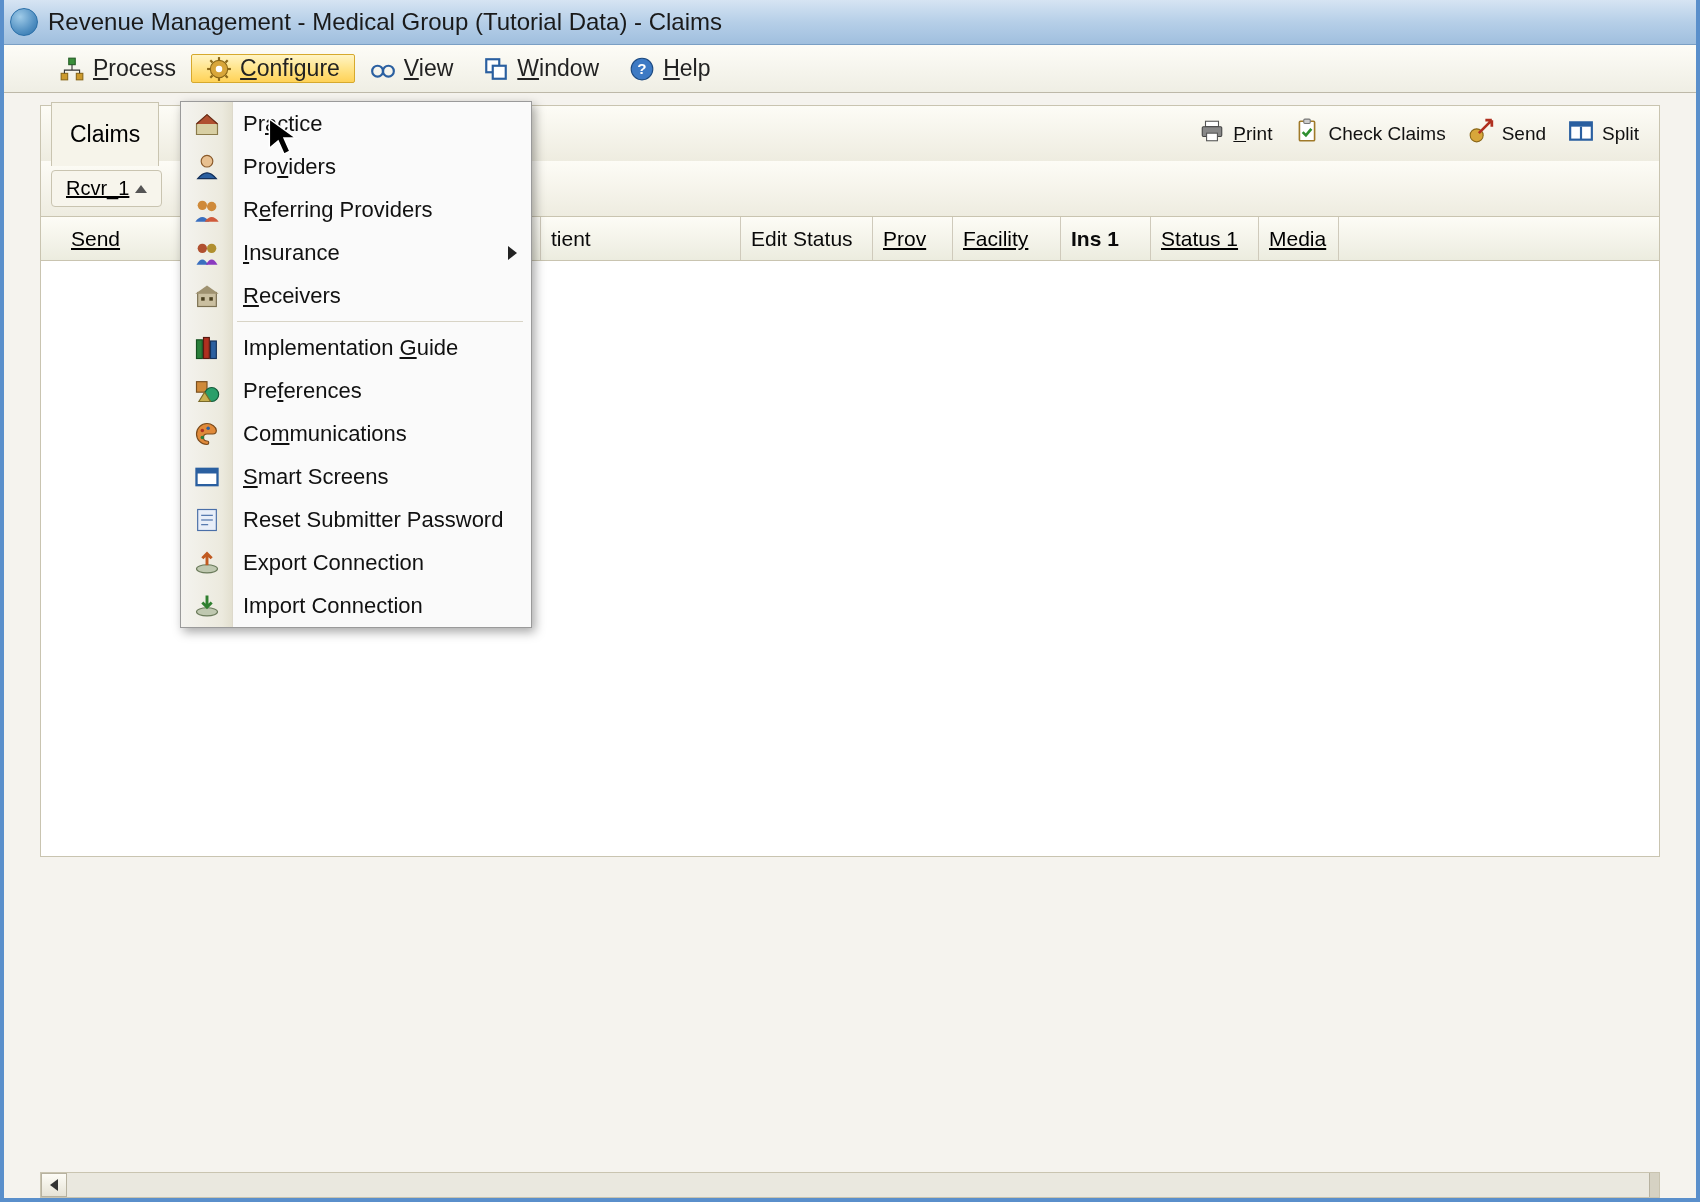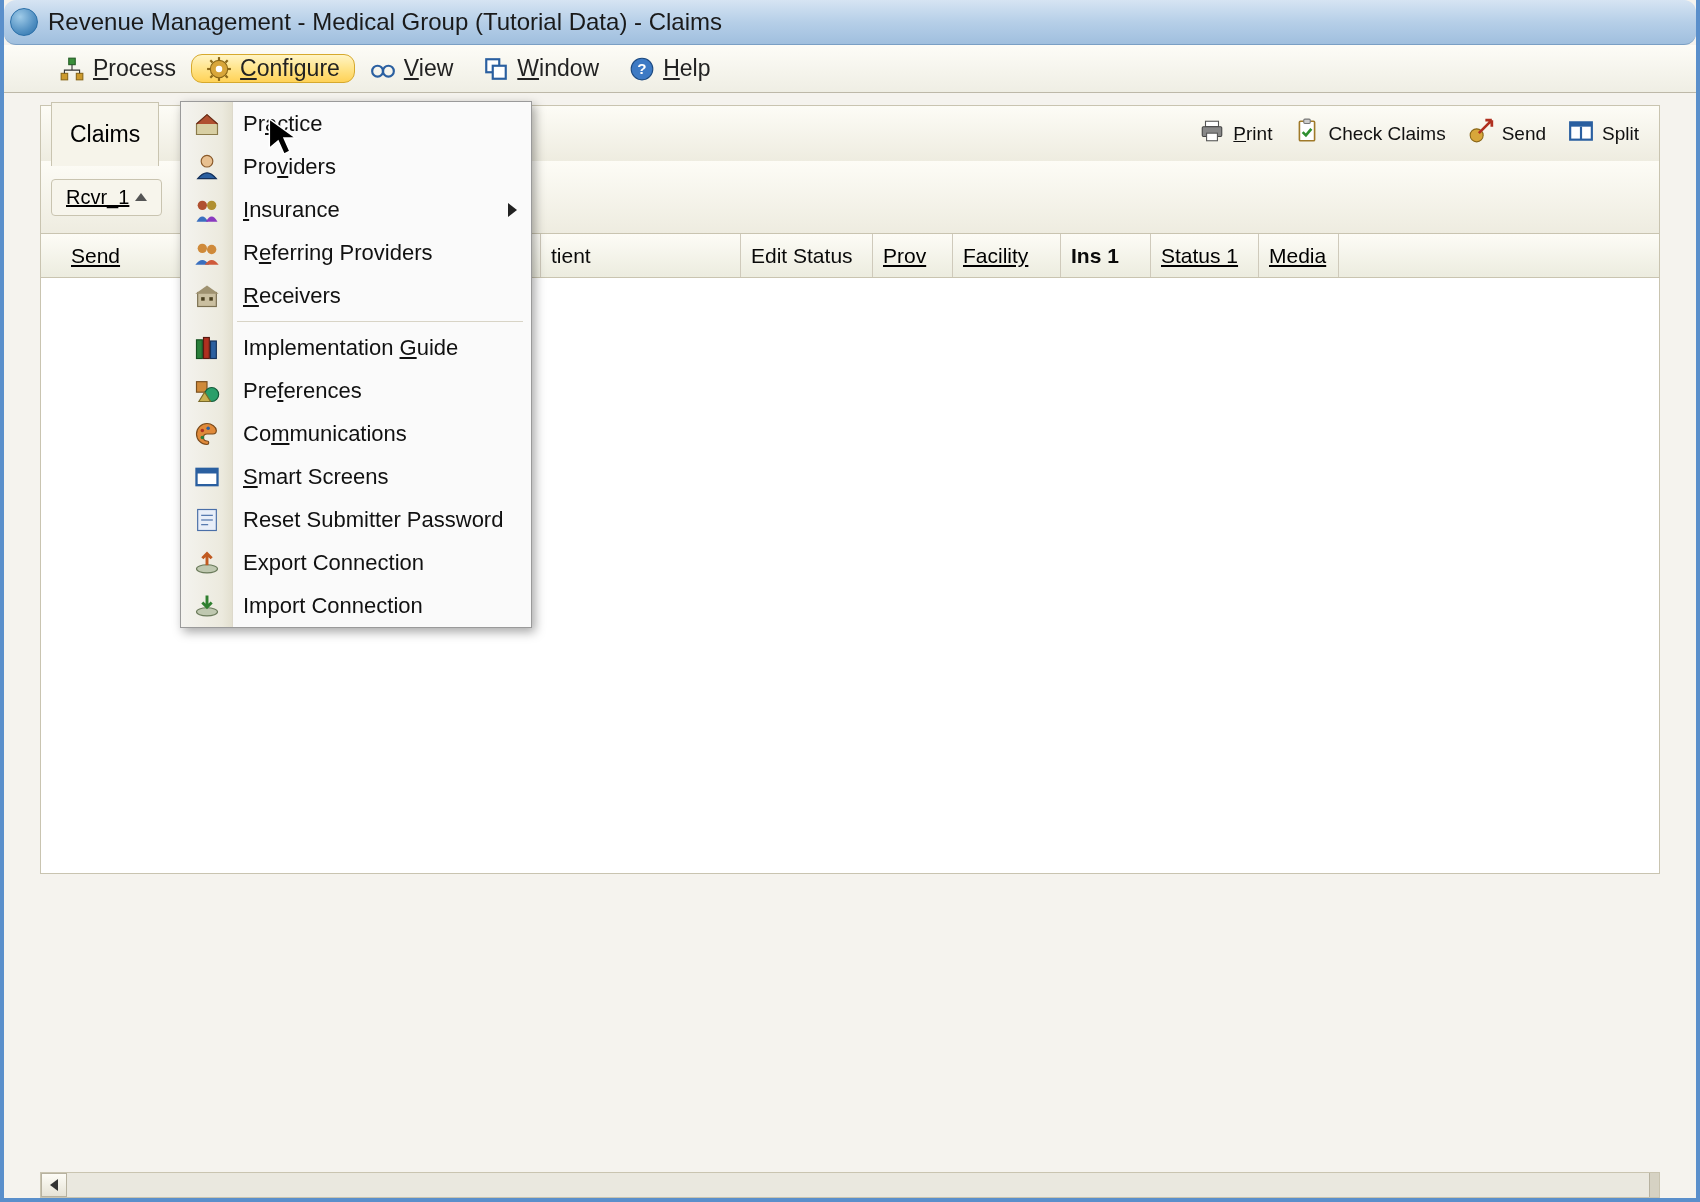--- a/index.html
+++ b/index.html
@@ -19,21 +19,20 @@
       border-top: none;
       background: #f5f3ee;
     }
     .titlebar {
       height: 45px;
       background: linear-gradient(180deg, #d6e4f3 0%, #b6cfe8 50%, #a0bfde 100%);
       border-bottom: 1px solid #7a9fc4;
       display: flex;
       align-items: center;
       padding: 0 6px;
-      border-radius: 12px;
     }
     .titlebar .app-icon {
       width: 28px; height: 28px; border-radius: 50%;
       background: radial-gradient(circle at 35% 30%, #9fcbe8 0%, #5290c2 60%, #2a6fa8 100%);
       margin-right: 10px;
       border: 1px solid #2a6fa8;
     }
     .titlebar .title { font-size: 24px; color: #1a1a1a; }
     .menubar {
       height: 48px;
@@ -48,21 +47,21 @@
       padding: 0 14px;
       font-size: 23px;
       color: #222;
       gap: 8px;
       border: 1px solid transparent;
       cursor: default;
     }
     .menubar .mitem.active {
       background: linear-gradient(180deg,#fff4c5 0%,#ffe48a 50%,#ffd257 100%);
       border: 1px solid #d6a92d;
-      border-radius: 11px;
+      border-radius: 2px;
       align-items: center;
     }
     .menubar .label .accel { text-decoration: underline; }
     .toolbar2 {
       height: 56px;
       background: linear-gradient(180deg,#fdfcf6 0%,#eeece0 100%);
       border-bottom: 1px solid #bdb8a8;
       margin: 12px 36px 0 36px;
       border: 1px solid #c9c4b0;
       border-bottom: none;
@@ -76,21 +75,21 @@
       font-weight: 500;
       background: #f6f4ea;
       border: 1px solid #c9c4b0;
       border-bottom: none;
       position: relative;
     }
     .toolbar-buttons { display:flex; align-items:center; gap:22px; margin-left:auto; padding-right:20px;}
     .tbtn { display:flex; align-items:center; gap:8px; font-size:19px; color:#111; }
     .tbtn .lbl .accel { text-decoration: underline; }
     .filterbar {
-      height:73px;
+      height:56px;
       margin: 0 36px;
       border: 1px solid #c9c4b0;
       border-top: none;
       background: linear-gradient(180deg,#fdfcf6 0%,#eeece0 100%);
       display:flex; align-items:center;
       padding: 0 10px;
     }
     .filter-pill {
       border: 1px solid #c9c4b0;
       background:#f7f5ec;
@@ -342,39 +341,39 @@
         </div>
         <div class="dd-item">
           <span class="dd-icon"><svg class="" viewBox="0 0 24 24">
               <circle cx="12" cy="7" r="5" fill="#e8c090" stroke="#8a5a2a"></circle>
               <path d="M4 22 Q12 12 20 22 Z" fill="#2a5fa0" stroke="#14305a"></path>
             </svg></span>
           <span class="dd-label">Pro<span class="accel">v</span>iders</span>
         </div>
         <div class="dd-item">
           <span class="dd-icon"><svg class="" viewBox="0 0 24 24">
+              <circle cx="8" cy="8" r="4" fill="#cf8a3a"></circle>
+              <circle cx="16" cy="9" r="4" fill="#cf8a3a"></circle>
+              <path d="M2 22 Q8 14 14 22 Z" fill="#3a6fbf"></path>
+              <path d="M10 22 Q16 14 22 22 Z" fill="#cf5a3a"></path>
+            </svg></span>
+          <span class="dd-label">R<span class="accel">e</span>ferring Providers</span>
+        </div>
+        <div class="dd-item">
+          <span class="dd-icon"><svg class="" viewBox="0 0 24 24">
               <circle cx="8" cy="8" r="4" fill="#b05030"></circle>
               <circle cx="16" cy="8" r="4" fill="#b08f30"></circle>
               <path d="M3 22 Q8 13 13 22 Z" fill="#3a6fbf"></path>
               <path d="M11 22 Q16 13 21 22 Z" fill="#8a3abf"></path>
             </svg></span>
           <span class="dd-label"><span class="accel">I</span>nsurance</span>
           <span class="sub-arrow"></span>
         </div>
         <div class="dd-item">
           <span class="dd-icon"><svg class="" viewBox="0 0 24 24">
-              <circle cx="8" cy="8" r="4" fill="#cf8a3a"></circle>
-              <circle cx="16" cy="9" r="4" fill="#cf8a3a"></circle>
-              <path d="M2 22 Q8 14 14 22 Z" fill="#3a6fbf"></path>
-              <path d="M10 22 Q16 14 22 22 Z" fill="#cf5a3a"></path>
-            </svg></span>
-          <span class="dd-label">R<span class="accel">e</span>ferring Providers</span>
-        </div>
-        <div class="dd-item">
-          <span class="dd-icon"><svg class="" viewBox="0 0 24 24">
               <rect x="4" y="9" width="16" height="12" fill="#cabfa0" stroke="#7a6f50"></rect>
               <path d="M2 10 L12 3 L22 10 Z" fill="#9f9270"></path>
               <rect x="7" y="13" width="3" height="3" fill="#4a3f20"></rect>
               <rect x="14" y="13" width="3" height="3" fill="#4a3f20"></rect>
             </svg></span>
           <span class="dd-label"><span class="accel">R</span>eceivers</span>
         </div>
         <div class="dd-sep"></div>
         <div class="dd-item">
           <span class="dd-icon"><svg class="" viewBox="0 0 24 24">

